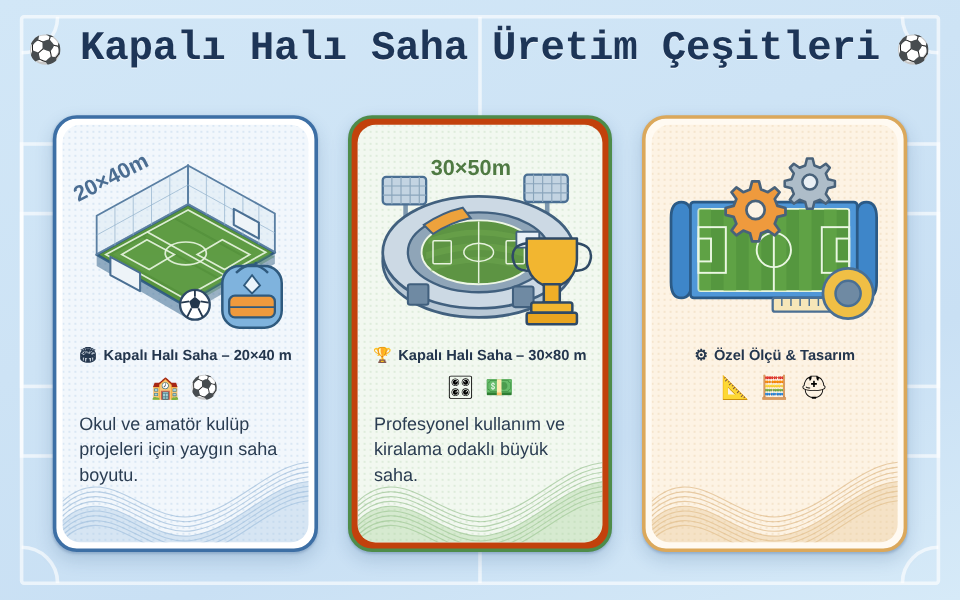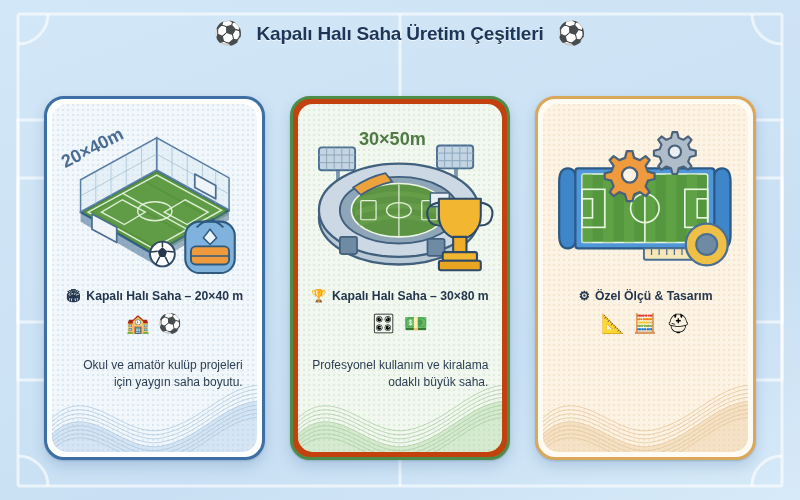--- a/index.html
+++ b/index.html
@@ -16,26 +16,27 @@
   
   .pitch-lines { position: absolute; inset: 0; z-index: 0; pointer-events: none; }
 
   
   .header {
     position: absolute; top: 22px; left: 0; right: 0;
     z-index: 3;
     display: flex; align-items: center; justify-content: center; gap: 14px;
   }
   .header-title {
-    font-size: 19px;
+    font-size: 34px;
     font-weight: 700;
     letter-spacing: -0.2px;
     color: #1d3557;
     white-space: nowrap;
     text-shadow: 0 1px 0 rgba(255,255,255,0.7);
+    font-family: Liberation Mono, monospace;
   }
   .ball-emoji { font-size: 23px; line-height: 1; }
 
   
   .deck {
     position: absolute;
     top: 96px; left: 44px; right: 44px;
     height: 364px;
     display: flex; gap: 25px;
     z-index: 2;
@@ -104,24 +105,24 @@
 
   .emoji-row {
     position: relative; z-index: 2;
     display: flex; align-items: center; justify-content: center; gap: 9px;
     margin-top: 11px;
     font-size: 19px; line-height: 1;
   }
 
   .card-body {
     position: relative; z-index: 2;
-    margin-top: 24px;
+    margin-top: 10px;
     padding: 0 14px;
-    text-align: right;
-    font-size: 12px;
+    text-align: left;
+    font-size: 15px;
     line-height: 1.42;
     color: #2b3d52;
   }
 
   
   .card.gold .card-heading { font-size: 12.2px; }
 </style>
 </head>
 <body>
 

